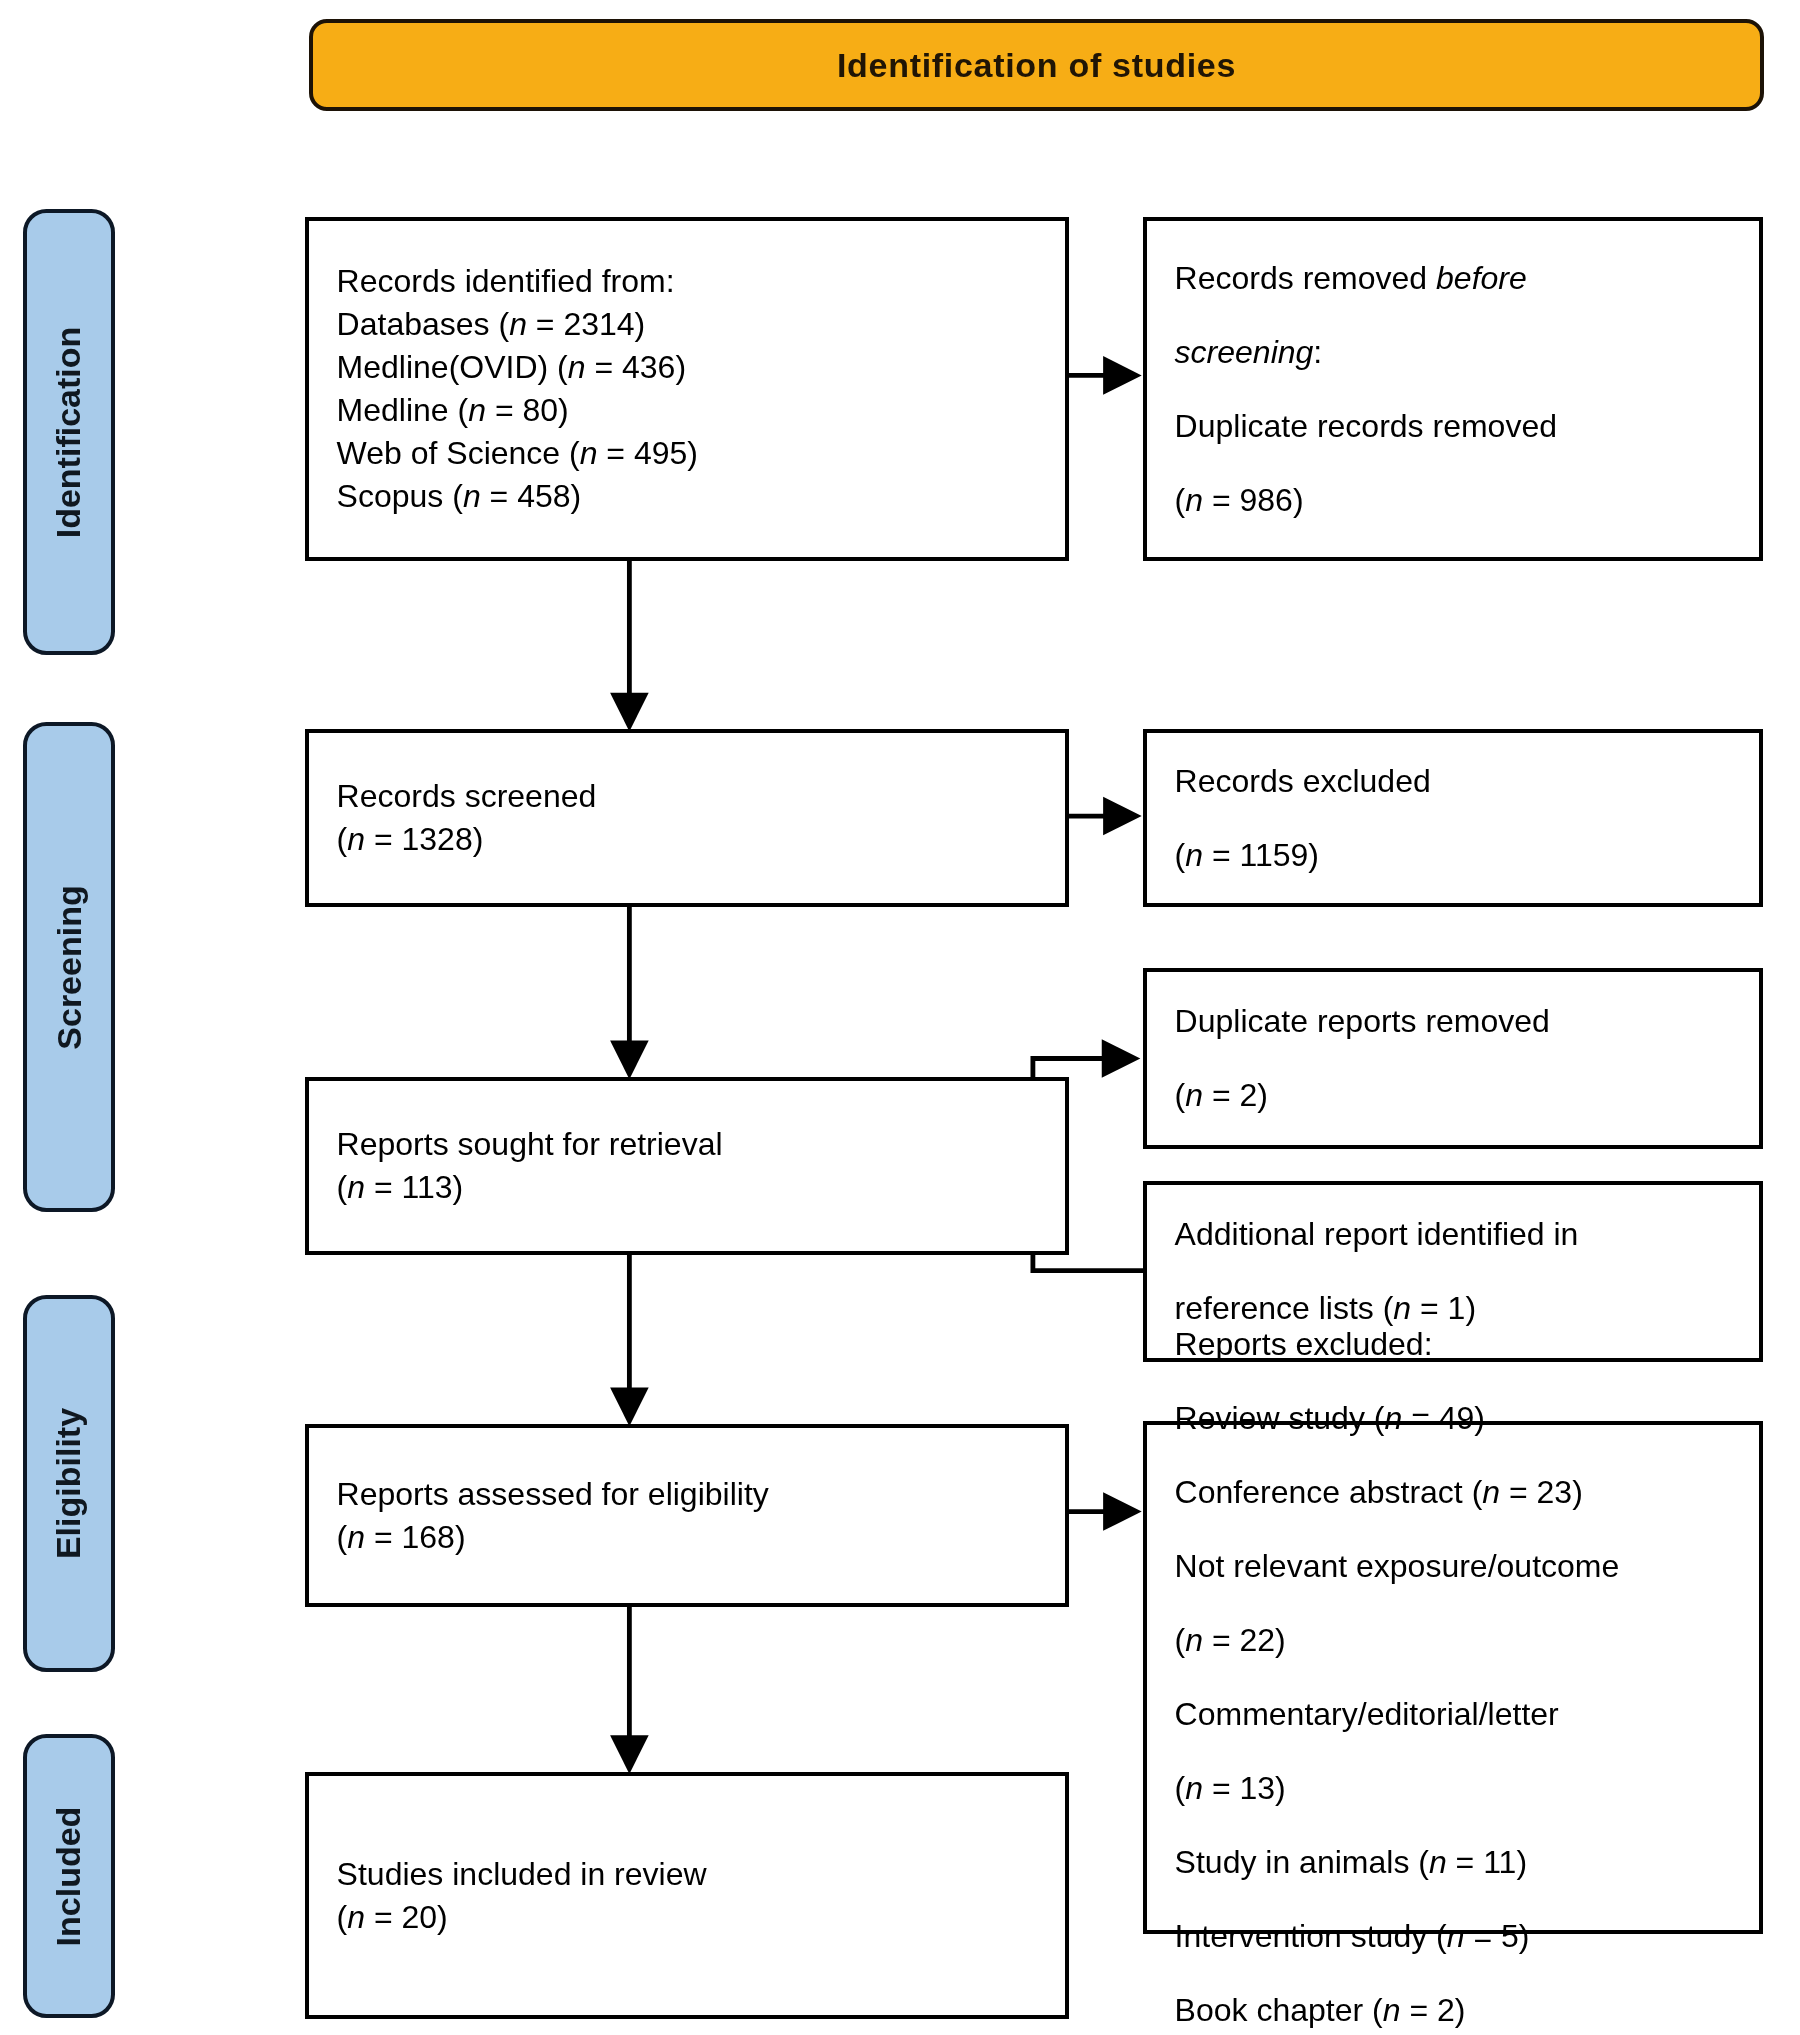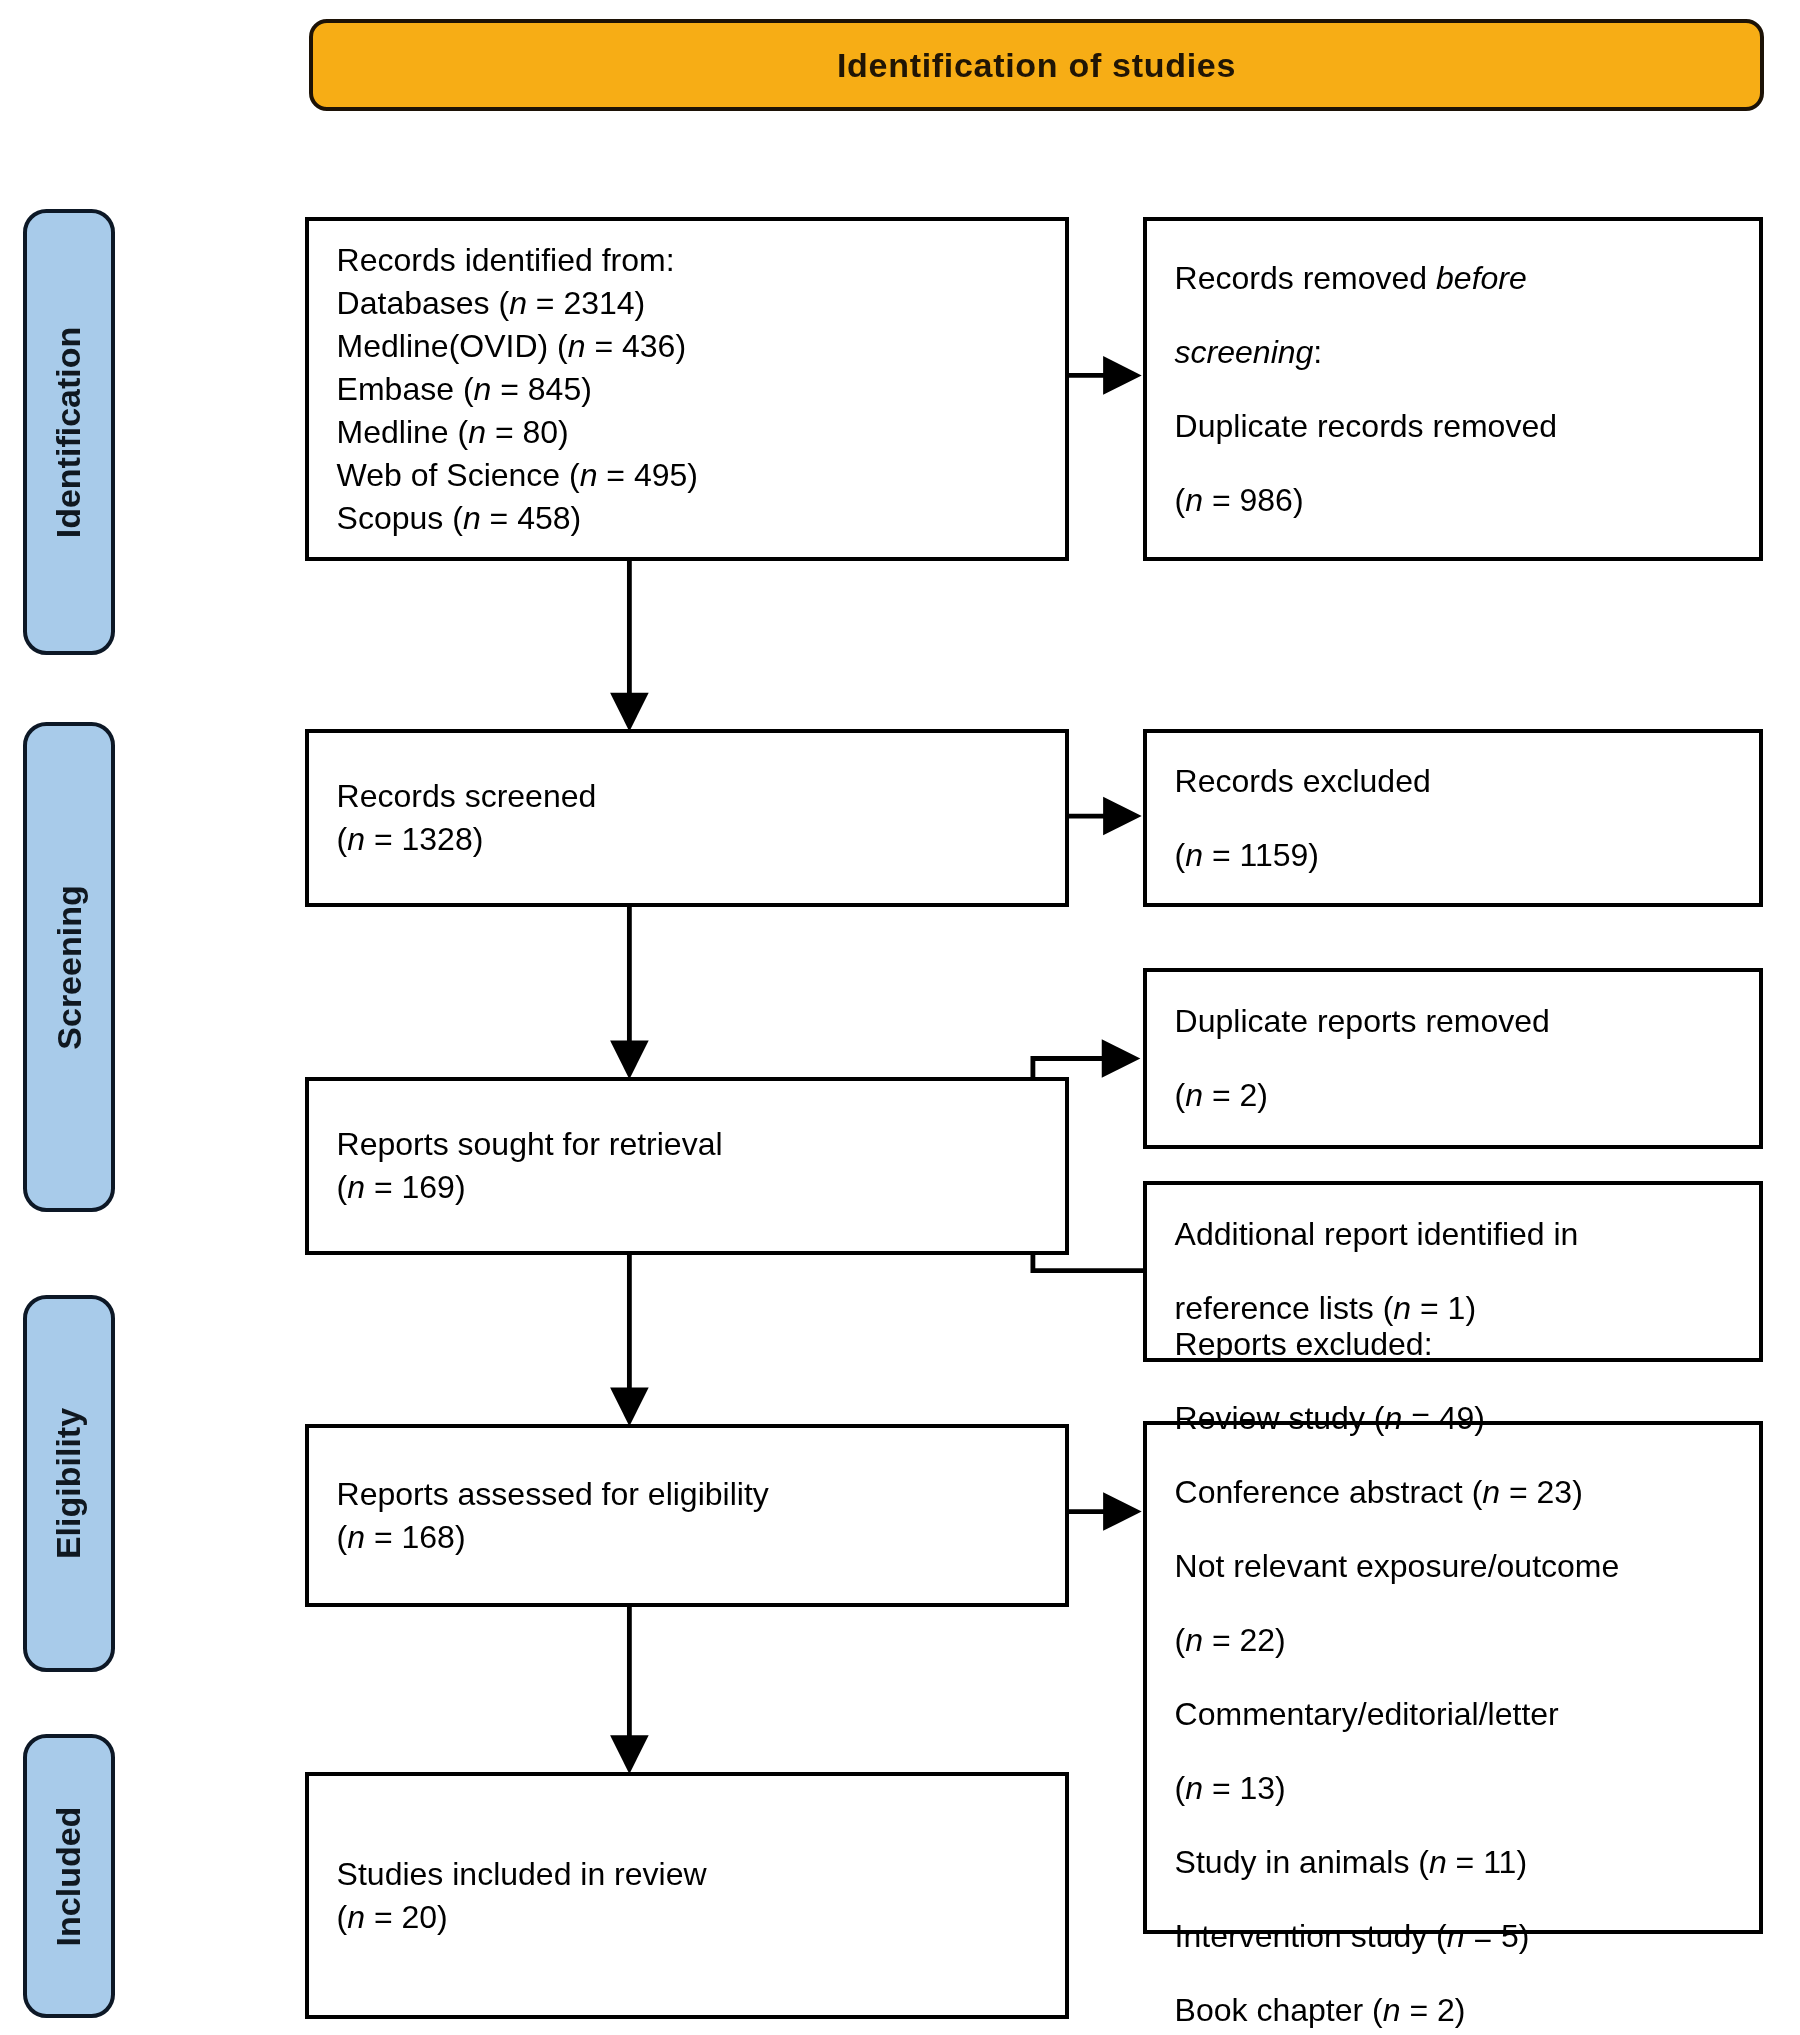--- a/index.html
+++ b/index.html
@@ -152,21 +152,20 @@
     <span>Eligibility</span>
   </div>
   <div class="stage stage-included">
     <span>Included</span>
   </div>
 
   <div class="fbox col-left box-records-identified">
       <div class="line"><span>Records identified from:</span></div>
       <div class="line"><span>Databases (</span><i>n</i><span> = 2314)</span></div>
       <div class="line"><span>Medline(OVID) (</span><i>n</i><span> = 436)</span></div>
-      <div class="line"><span>Embase (</span><i>n</i><span> = 845)</span></div>
       <div class="line"><span>Medline (</span><i>n</i><span> = 80)</span></div>
       <div class="line"><span>Web of Science (</span><i>n</i><span> = 495)</span></div>
       <div class="line"><span>Scopus (</span><i>n</i><span> = 458)</span></div>
     </div>
 
   <div class="fbox col-right box-records-removed">
       <div class="line"><span>Records removed </span><i>before</i></div>
       <div class="line"><i>screening</i><span>:</span></div>
       <div class="line"><span>Duplicate records removed</span></div>
       <div class="line"><span>(</span><i>n</i><span> = 986)</span></div>
@@ -182,21 +181,21 @@
       <div class="line"><span>(</span><i>n</i><span> = 1159)</span></div>
     </div>
 
   <div class="fbox col-right box-duplicate-reports">
       <div class="line"><span>Duplicate reports removed</span></div>
       <div class="line"><span>(</span><i>n</i><span> = 2)</span></div>
     </div>
 
   <div class="fbox col-left box-reports-sought">
       <div class="line"><span>Reports sought for retrieval</span></div>
-      <div class="line"><span>(</span><i>n</i><span> = 169)</span></div>
+      <div class="line"><span>(</span><i>n</i><span> = 113)</span></div>
     </div>
 
   <div class="fbox col-right box-additional-report">
       <div class="line"><span>Additional report identified in</span></div>
       <div class="line"><span>reference lists (</span><i>n</i><span> = 1)</span></div>
     </div>
 
   <div class="fbox col-left box-reports-assessed">
       <div class="line"><span>Reports assessed for eligibility</span></div>
       <div class="line"><span>(</span><i>n</i><span> = 168)</span></div>

